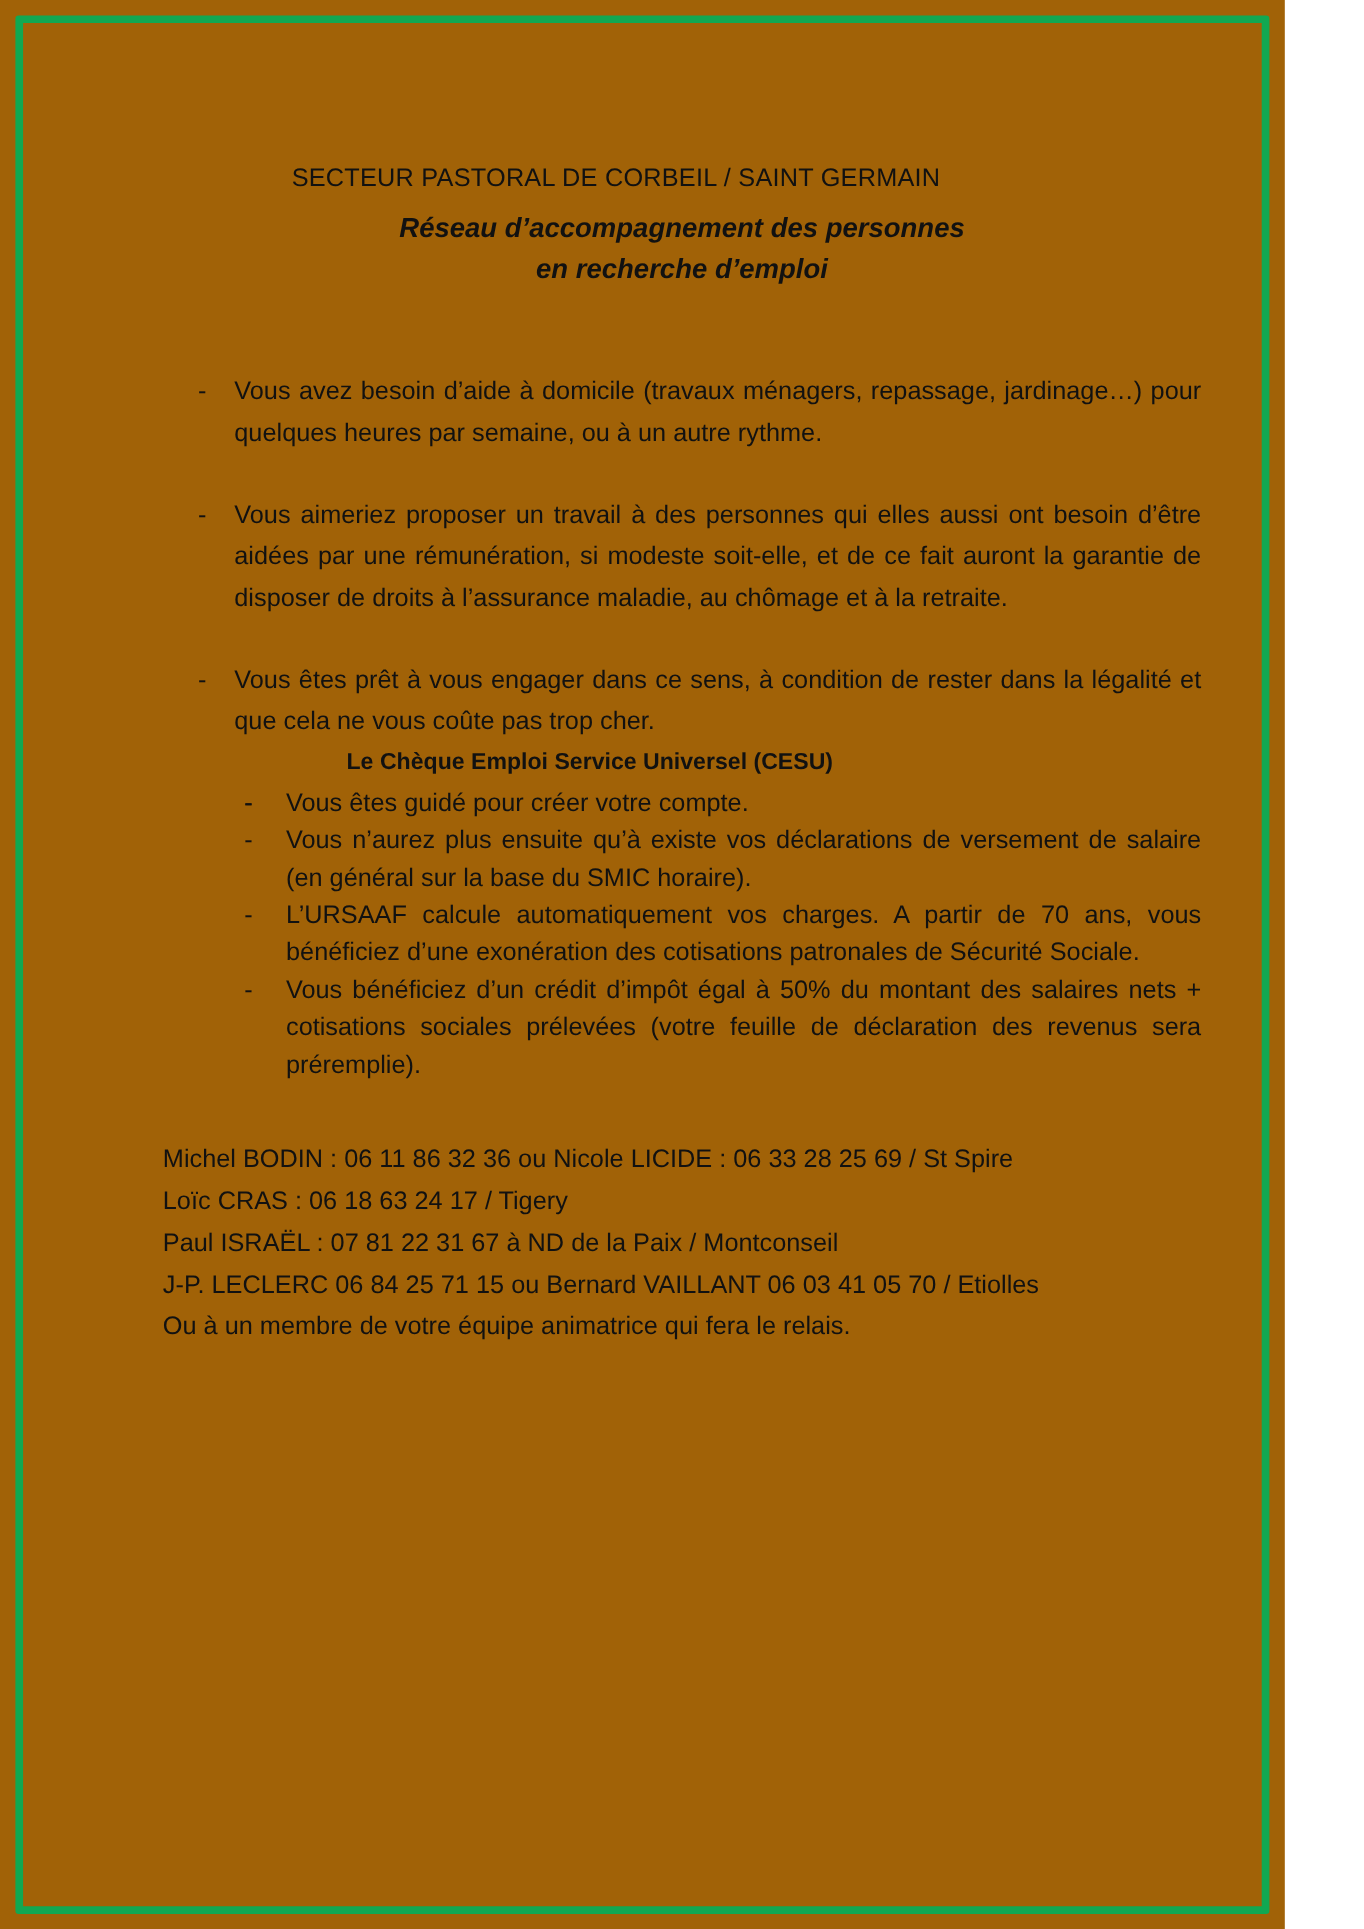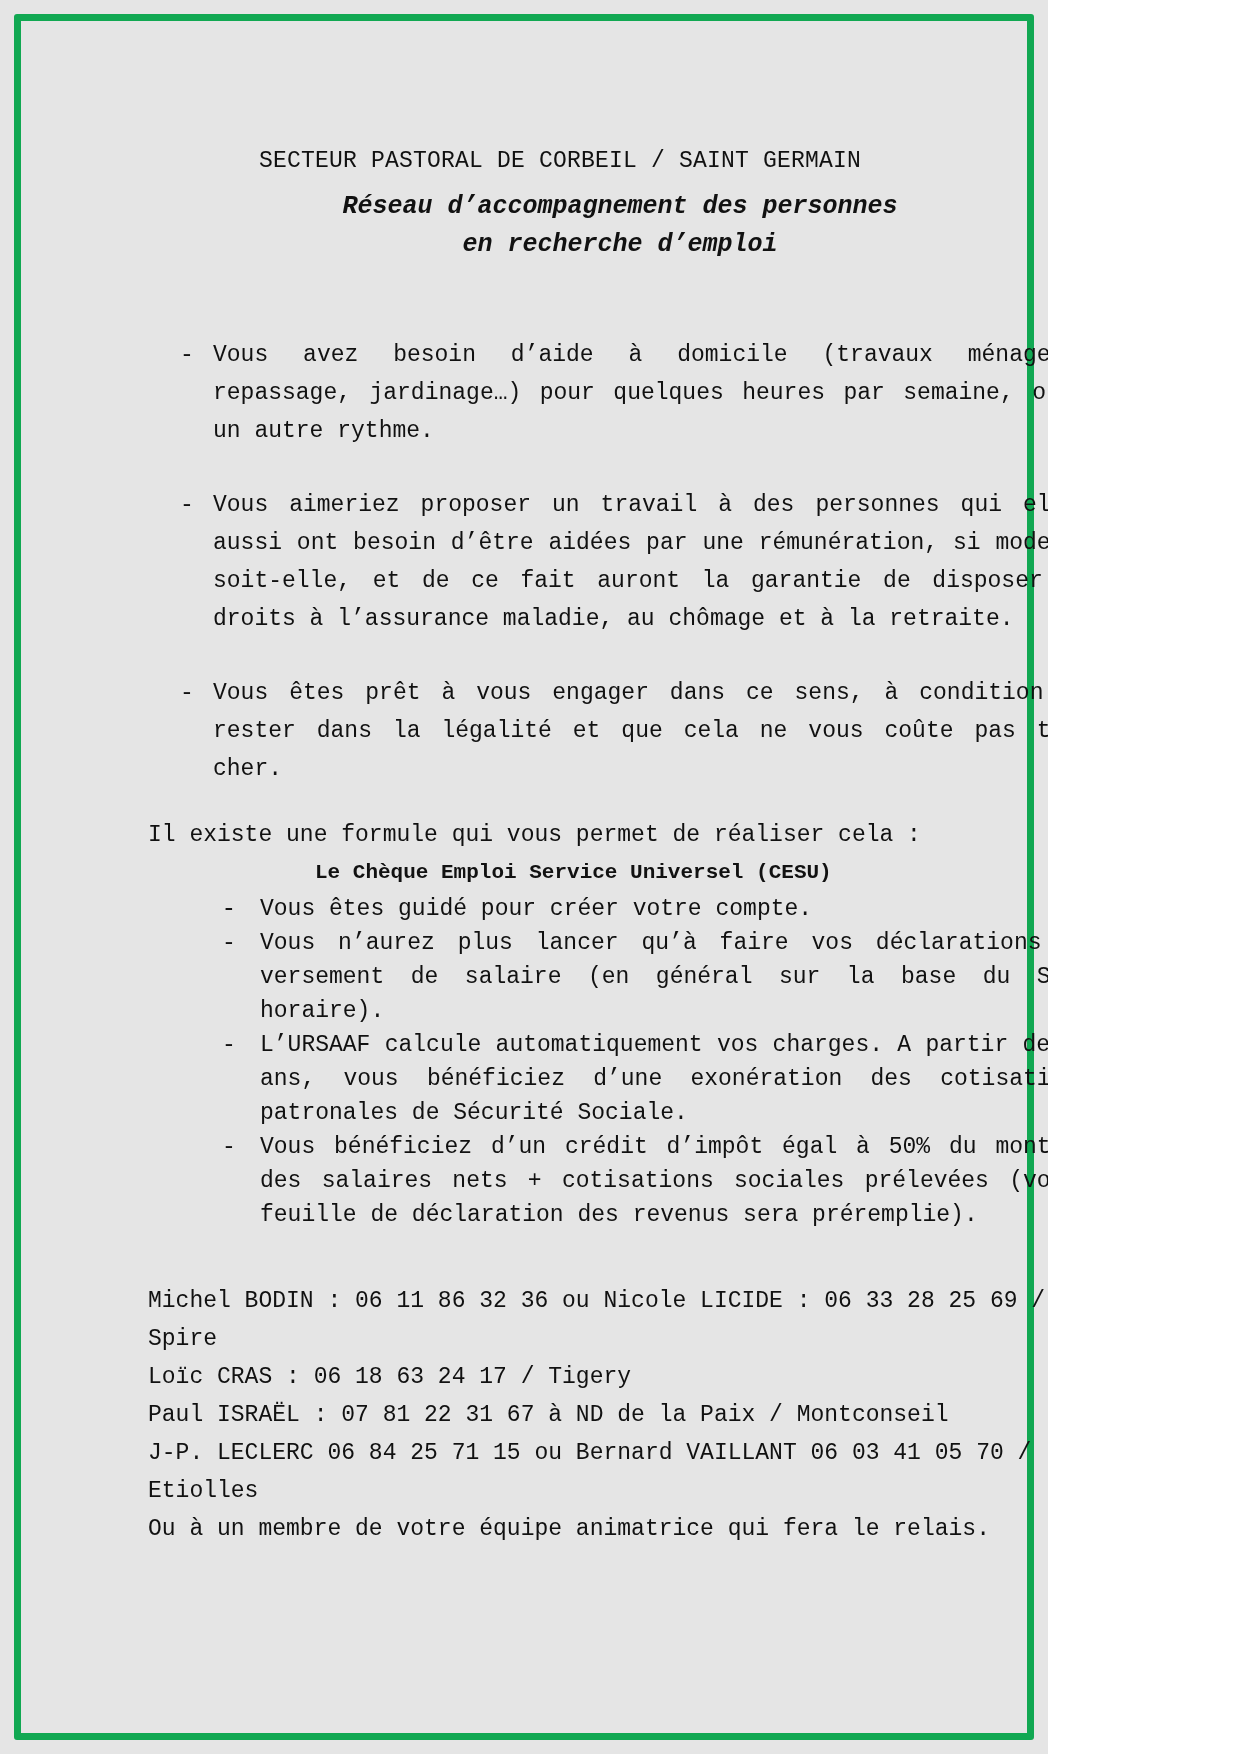--- a/index.html
+++ b/index.html
@@ -2,25 +2,25 @@
 <html><head>
 <meta charset="utf-8">
 <style>
   html, body {
     margin: 0;
     padding: 0;
     background: #ffffff;
   }
   .page {
     position: relative;
-    width: 1048px;
+    width: 1168px;
     height: 1754px;
-    background: #e5e5e5;
+    background: #a16207;
     overflow: hidden;
-    font-family: Liberation Mono, monospace;
+    font-family: Liberation Sans, sans-serif;
     color: #111111;
   }
   .frame {
     position: absolute;
     inset: 14px;
     border: 7px solid #11a852;
     border-radius: 3px;
     pointer-events: none;
   }
   .content {
@@ -104,35 +104,34 @@
       <div class="bullet l1">
         <span class="marker">-</span>
         <span class="btext">Vous aimeriez proposer un travail à des personnes qui elles aussi ont besoin d’être aidées par une rémunération, si modeste soit-elle, et de ce fait auront la garantie de disposer de droits à l’assurance maladie, au chômage et à la retraite.</span>
       </div>
       <div class="bullet l1">
         <span class="marker">-</span>
         <span class="btext">Vous êtes prêt à vous engager dans ce sens, à condition de rester dans la légalité et que cela ne vous coûte pas trop cher.</span>
       </div>
     </div>
 
-    <div class="para formula-intro">Il existe une formule qui vous permet de réaliser cela :</div>
     <div class="para formula-name">Le Chèque Emploi Service Universel (CESU)</div>
 
 
     <div class="access-list">
       <div class="bullet l2">
         <span class="marker">-</span>
       </div>
       <div class="bullet l2">
         <span class="marker">-</span>
         <span class="btext">Vous êtes guidé pour créer votre compte.</span>
       </div>
       <div class="bullet l2">
         <span class="marker">-</span>
-        <span class="btext">Vous n’aurez plus lancer qu’à faire vos déclarations de versement de salaire (en général sur la base du SMIC horaire).</span>
+        <span class="btext">Vous n’aurez plus ensuite qu’à existe vos déclarations de versement de salaire (en général sur la base du SMIC horaire).</span>
       </div>
       <div class="bullet l2">
         <span class="marker">-</span>
         <span class="btext">L’URSAAF calcule automatiquement vos charges. A partir de 70 ans, vous bénéficiez d’une exonération des cotisations patronales de Sécurité Sociale.</span>
       </div>
       <div class="bullet l2">
         <span class="marker">-</span>
         <span class="btext">Vous bénéficiez d’un crédit d’impôt égal à 50% du montant des salaires nets + cotisations sociales prélevées (votre feuille de déclaration des revenus sera préremplie).</span>
       </div>
     </div>

